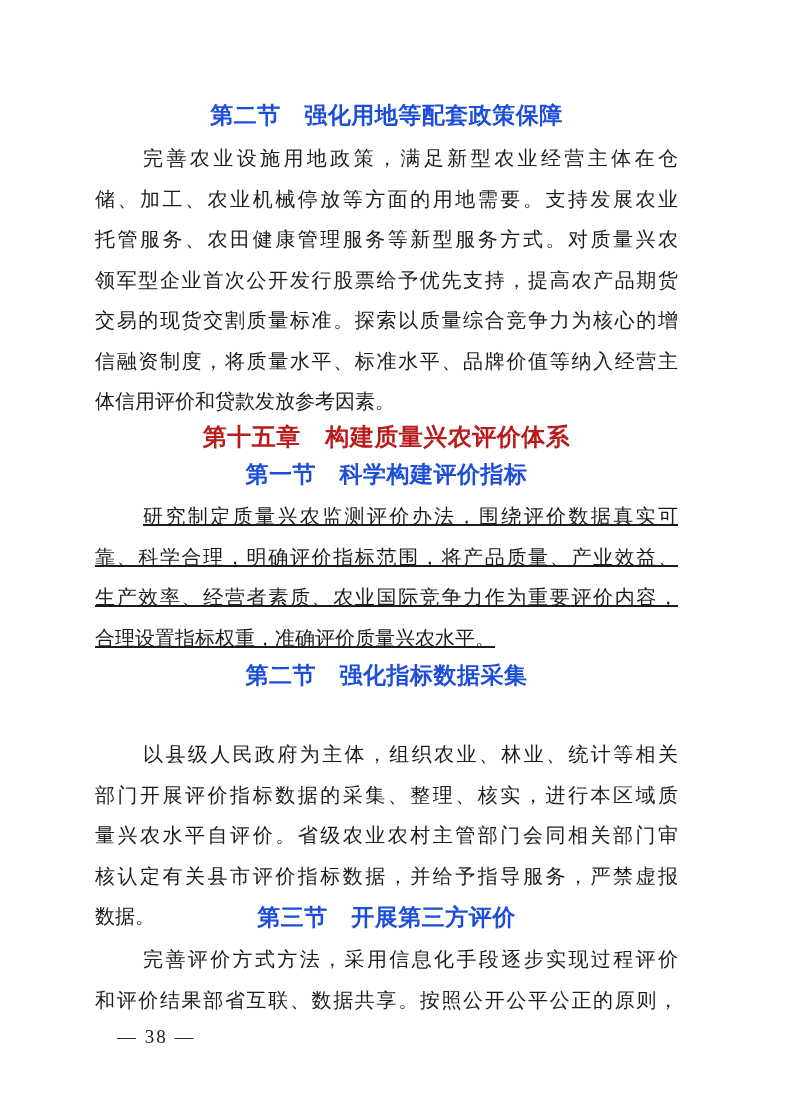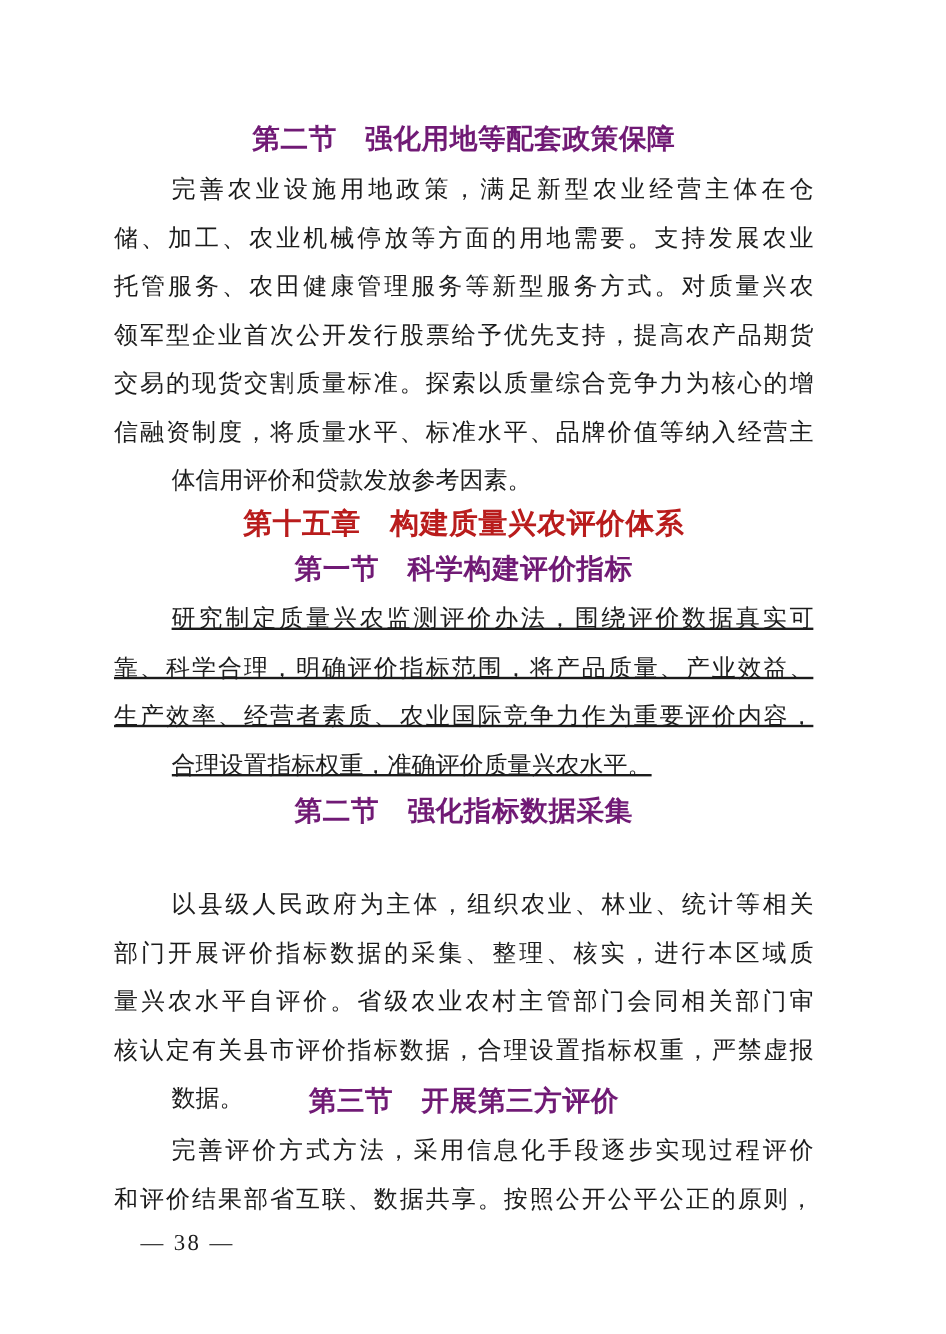--- a/index.html
+++ b/index.html
@@ -17,21 +17,21 @@
     left: 95px;
     width: 583px;
     text-align: center;
     font-weight: bold;
     white-space: nowrap;
   }
   .h-kai {
     font-size: 23px;
     line-height: 30px;
     font-family: "Liberation Serif", serif;
-    color: #701a75;
+    color: #1d4ed8;
     letter-spacing: 0.5px;
   }
   .h-hei {
     font-size: 24px;
     line-height: 31px;
     font-family: "Liberation Sans", sans-serif;
     color: #b91c1c;
     letter-spacing: 0.5px;
   }
   .para {
@@ -49,21 +49,20 @@
   .line.full {
     text-align: justify;
     text-align-last: justify;
   }
   .line.first {
     text-indent: 48px;
   }
   .line.end {
     text-align: left;
     text-align-last: left;
-    margin-left: 48px;
   }
   .footer {
     position: absolute;
     left: 117px;
     top: 1026px;
     font-size: 19px;
     letter-spacing: 2px;
     color: #1c1c1c;
     font-family: "Liberation Serif", serif;
   }
@@ -95,21 +94,21 @@
     <div class="line full">生产效率、经营者素质、农业国际竞争力作为重要评价内容，</div>
     <div class="line end">合理设置指标权重，准确评价质量兴农水平。</div>
   </div>
 
   <div class="heading h-kai" style="top:661px;">第二节　强化指标数据采集</div>
 
   <div class="para" style="top:734px;">
     <div class="line full first">以县级人民政府为主体，组织农业、林业、统计等相关</div>
     <div class="line full">部门开展评价指标数据的采集、整理、核实，进行本区域质</div>
     <div class="line full">量兴农水平自评价。省级农业农村主管部门会同相关部门审</div>
-    <div class="line full">核认定有关县市评价指标数据，合理设置指标权重，严禁虚报</div>
+    <div class="line full">核认定有关县市评价指标数据，并给予指导服务，严禁虚报</div>
     <div class="line end">数据。</div>
   </div>
 
   <div class="heading h-kai" style="top:903px;">第三节　开展第三方评价</div>
 
   <div class="para" style="top:939px;">
     <div class="line full first">完善评价方式方法，采用信息化手段逐步实现过程评价</div>
     <div class="line full">和评价结果部省互联、数据共享。按照公开公平公正的原则，</div>
   </div>
 

